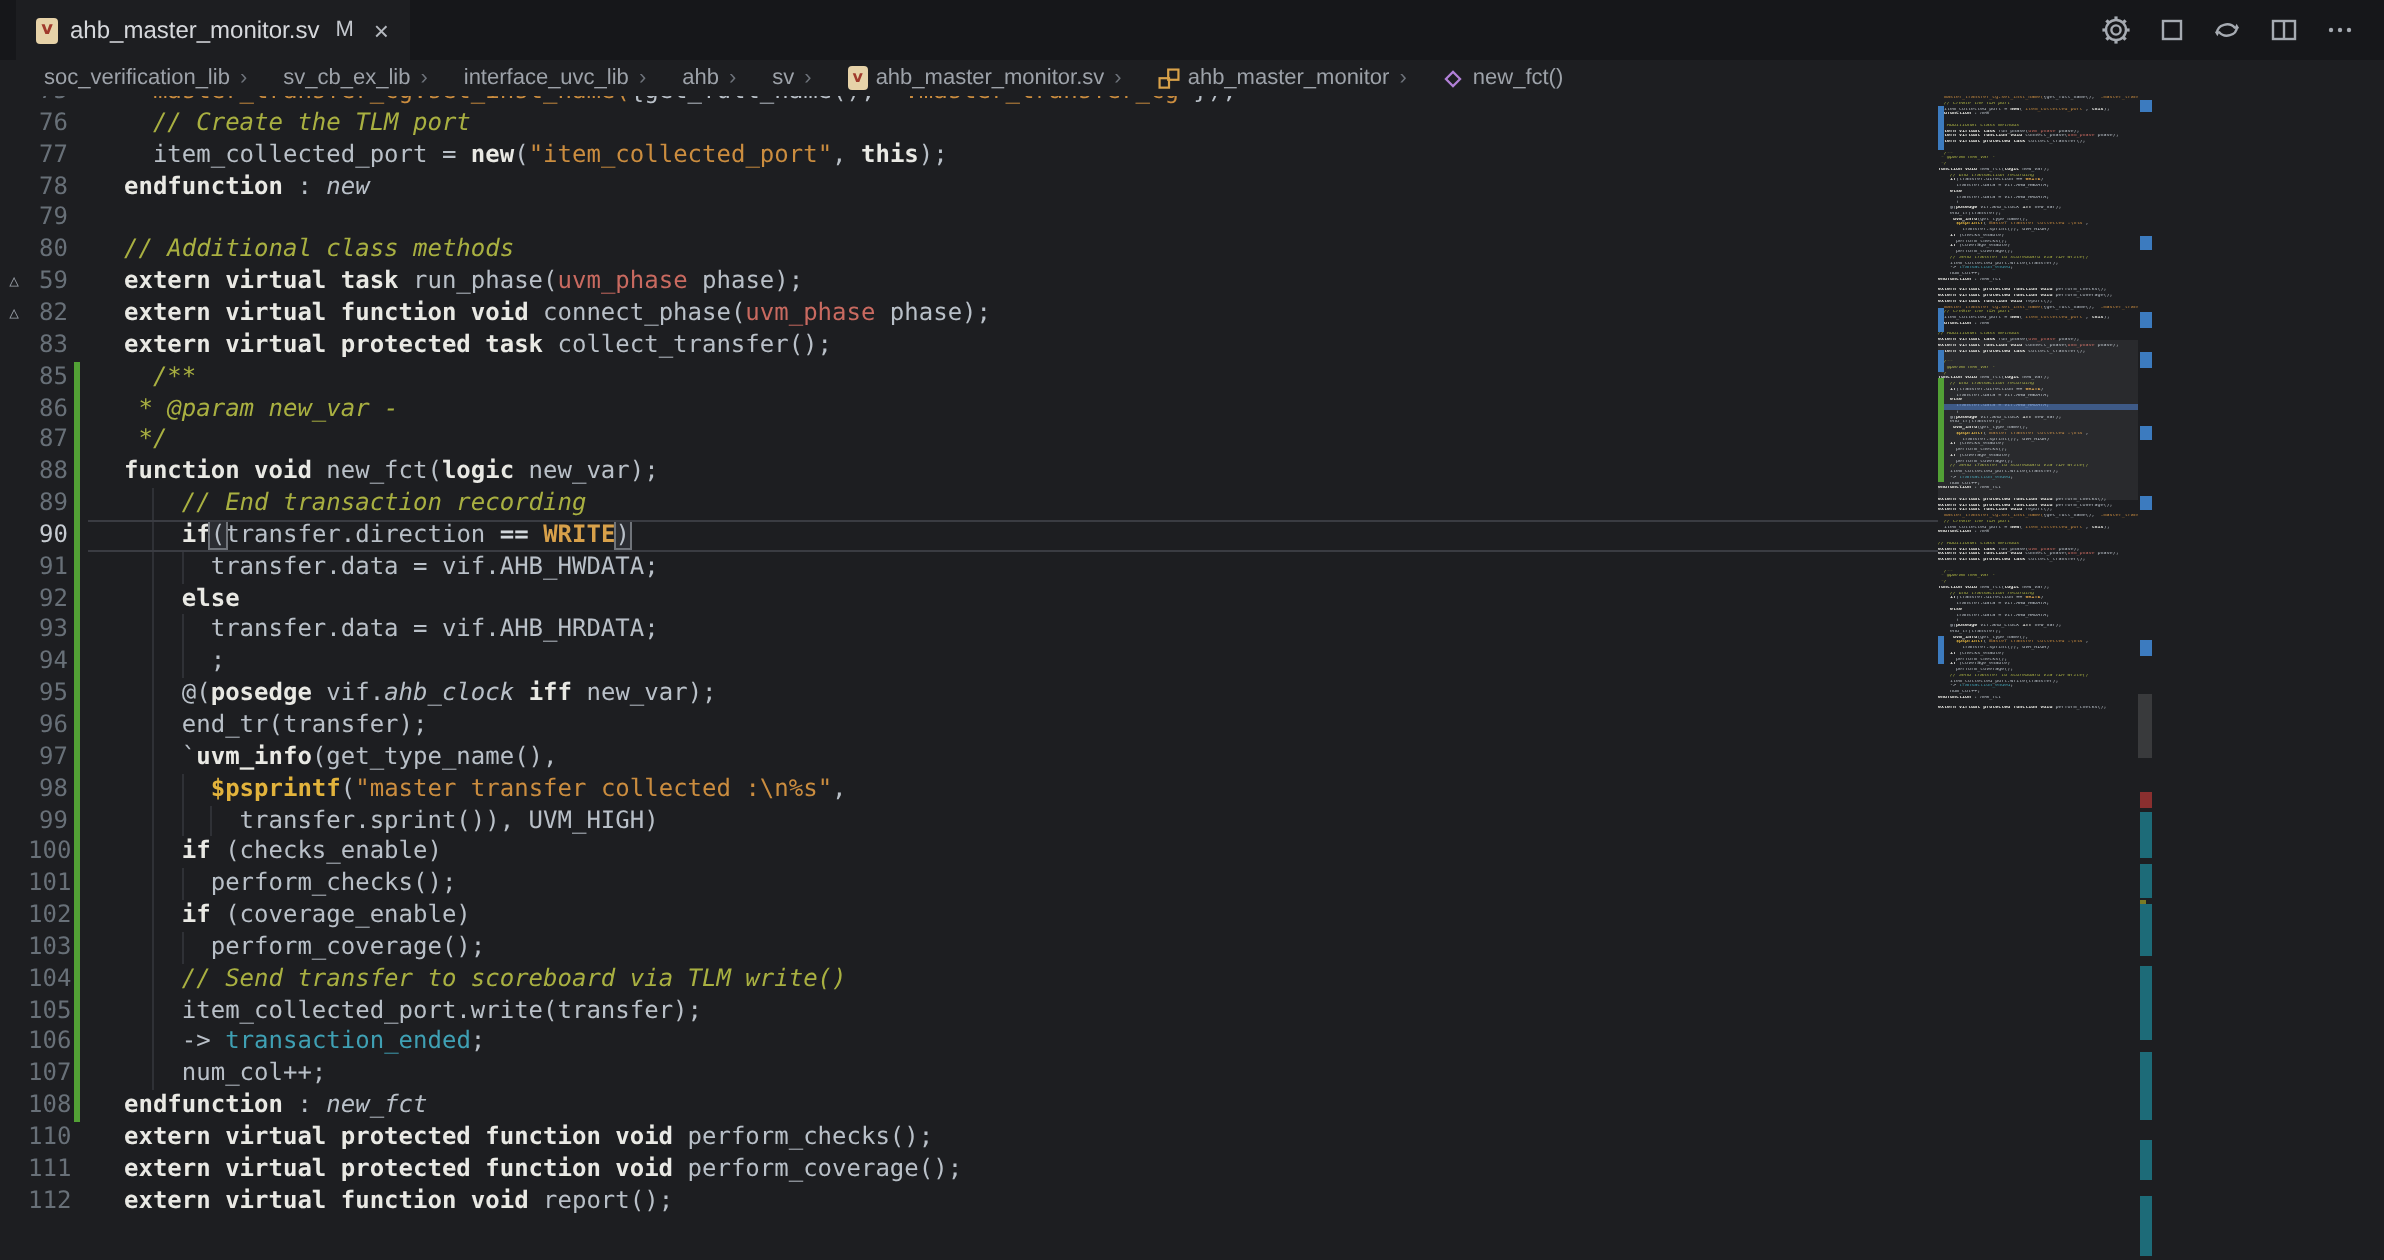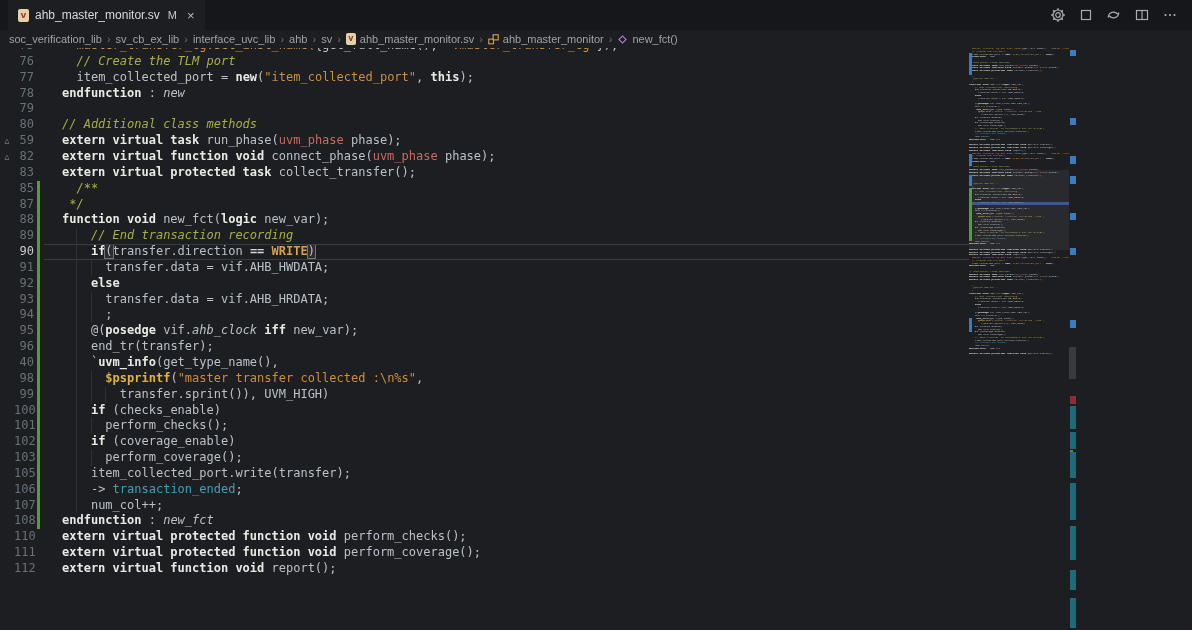--- a/index.html
+++ b/index.html
@@ -18,21 +18,21 @@
   .tab-actions { margin-left:auto; display:flex; align-items:center; gap:11px; padding-right:14px; }
   .action { width:17px; height:17px; display:flex; align-items:center; justify-content:center; }
   .action svg { stroke:#a6abb2; fill:none; stroke-width:1.2; }
   .action svg .fil { fill:#a6abb2; stroke:none; }
 
   
   .crumbs { position:absolute; top:30px; left:0; width:1192px; height:18px;
             display:flex; align-items:center; padding-left:9px; gap:5px;
             background:var(--c-edbg,#1d1e21); color:#9da2a9; font-size:11px; white-space:nowrap; }
   .crumb-sep { color:#6e737b; font-size:11px; }
-  .crumb-item { display:flex; align-items:center; gap:4px; cursor:pointer; }
+  .crumb-item { display:flex; align-items:center; gap:4px; cursor:pointer;margin-left:13px; }
   .crumbs .svicon { width:10px; height:12px; font-size:8px; line-height:12px; }
 
   
   .editor { position:absolute; top:48px; left:0; width:1076px; height:582px;
             overflow:hidden; background:var(--c-edbg,#1d1e21); }
   .lines { position:absolute; top:-9.9px; left:0; right:107px; }
   .row { display:flex; height:15.857px; line-height:15.857px; position:relative;
          font:12px/15.857px "DejaVu Sans Mono", monospace; white-space:pre; }
   .glyph { flex:none; width:14px; text-align:center; color:#9aa0a8; font-size:8px; line-height:15.857px; }
   .lnum  { flex:none; width:20px; text-align:right; color:var(--c-ln,#687078); }
@@ -173,37 +173,39 @@
       <div class="row"><span class="glyph"></span><span class="lnum">75</span><span class="cbar"></span><span class="code"><span>  </span><span class="tk-str">master_transfer_cg.set_inst_name(</span><span class="tk-id">{get_full_name(), </span><span class="tk-str">".master_transfer_cg"</span><span class="tk-id">});</span></span></div>
       <div class="row"><span class="glyph"></span><span class="lnum">76</span><span class="cbar"></span><span class="code"><span>  </span><span class="tk-cmt">// Create the TLM port</span></span></div>
       <div class="row"><span class="glyph"></span><span class="lnum">77</span><span class="cbar"></span><span class="code"><span>  </span><span class="tk-id">item_collected_port = </span><span class="tk-kw">new</span><span class="tk-id">(</span><span class="tk-str">"item_collected_port"</span><span class="tk-id">, </span><span class="tk-kw">this</span><span class="tk-id">);</span></span></div>
       <div class="row"><span class="glyph"></span><span class="lnum">78</span><span class="cbar"></span><span class="code"><span></span><span class="tk-kw">endfunction</span><span class="tk-id"> : </span><span class="tk-ital">new</span></span></div>
       <div class="row"><span class="glyph"></span><span class="lnum">79</span><span class="cbar"></span><span class="code"><span></span></span></div>
       <div class="row"><span class="glyph"></span><span class="lnum">80</span><span class="cbar"></span><span class="code"><span></span><span class="tk-cmt">// Additional class methods</span></span></div>
       <div class="row"><span class="glyph">△</span><span class="lnum">59</span><span class="cbar"></span><span class="code"><span></span><span class="tk-kw">extern virtual task</span><span class="tk-id"> run_phase(</span><span class="tk-type">uvm_phase</span><span class="tk-id"> phase);</span></span></div>
       <div class="row"><span class="glyph">△</span><span class="lnum">82</span><span class="cbar"></span><span class="code"><span></span><span class="tk-kw">extern virtual function void</span><span class="tk-id"> connect_phase(</span><span class="tk-type">uvm_phase</span><span class="tk-id"> phase);</span></span></div>
       <div class="row"><span class="glyph"></span><span class="lnum">83</span><span class="cbar"></span><span class="code"><span></span><span class="tk-kw">extern virtual protected task</span><span class="tk-id"> collect_transfer();</span></span></div>
       <div class="row"><span class="glyph"></span><span class="lnum">85</span><span class="cbar changed"></span><span class="code"><span>  </span><span class="tk-cmt">/**</span></span></div>
+      <div class="row"><span class="glyph"></span><span class="lnum">86</span><span class="cbar changed"></span><span class="code"><span> </span><span class="tk-cmt">* @param new_var -</span></span></div>
       <div class="row"><span class="glyph"></span><span class="lnum">87</span><span class="cbar changed"></span><span class="code"><span> </span><span class="tk-cmt">*/</span></span></div>
       <div class="row"><span class="glyph"></span><span class="lnum">88</span><span class="cbar changed"></span><span class="code"><span></span><span class="tk-kw">function void</span><span class="tk-id"> new_fct(</span><span class="tk-kw">logic</span><span class="tk-id"> new_var);</span></span></div>
       <div class="row"><span class="glyph"></span><span class="lnum">89</span><span class="cbar changed"></span><span class="code"><i class="guide" style="left: 14.4532px;"></i><span>    </span><span class="tk-cmt">// End transaction recording</span></span></div>
       <div class="row current"><span class="glyph"></span><span class="lnum">90</span><span class="cbar changed"></span><span class="code"><i class="guide" style="left: 14.4532px;"></i><span>    </span><span class="tk-kw">if</span><span class="tk-brk">(</span><span class="tk-id">transfer.direction </span><span class="tk-op">==</span><span class="tk-id"> </span><span class="tk-const">WRITE</span><span class="tk-brk">)</span><span class="cursor"></span></span></div>
       <div class="row"><span class="glyph"></span><span class="lnum">91</span><span class="cbar changed"></span><span class="code"><i class="guide" style="left: 14.4532px;"></i><i class="guide" style="left: 28.9064px;"></i><span>      </span><span class="tk-id">transfer.data = vif.AHB_HWDATA;</span></span></div>
       <div class="row"><span class="glyph"></span><span class="lnum">92</span><span class="cbar changed"></span><span class="code"><i class="guide" style="left: 14.4532px;"></i><span>    </span><span class="tk-kw">else</span></span></div>
       <div class="row"><span class="glyph"></span><span class="lnum">93</span><span class="cbar changed"></span><span class="code"><i class="guide" style="left: 14.4532px;"></i><i class="guide" style="left: 28.9064px;"></i><span>      </span><span class="tk-id">transfer.data = vif.AHB_HRDATA;</span></span></div>
       <div class="row"><span class="glyph"></span><span class="lnum">94</span><span class="cbar changed"></span><span class="code"><i class="guide" style="left: 14.4532px;"></i><i class="guide" style="left: 28.9064px;"></i><span>      </span><span class="tk-id">;</span></span></div>
       <div class="row"><span class="glyph"></span><span class="lnum">95</span><span class="cbar changed"></span><span class="code"><i class="guide" style="left: 14.4532px;"></i><span>    </span><span class="tk-id">@(</span><span class="tk-kw">posedge</span><span class="tk-id"> vif.</span><span class="tk-ital">ahb_clock</span><span class="tk-id"> </span><span class="tk-kw">iff</span><span class="tk-id"> new_var);</span></span></div>
       <div class="row"><span class="glyph"></span><span class="lnum">96</span><span class="cbar changed"></span><span class="code"><i class="guide" style="left: 14.4532px;"></i><span>    </span><span class="tk-id">end_tr(transfer);</span></span></div>
-      <div class="row"><span class="glyph"></span><span class="lnum">40</span><span class="cbar changed"></span><span class="code"><i class="guide" style="left: 14.4532px;"></i><span>    </span><span class="tk-id">`</span><span class="tk-kw">uvm_info</span><span class="tk-id">(get_type_name(),</span></span></div>
+      <div class="row"><span class="glyph"></span><span class="lnum">97</span><span class="cbar changed"></span><span class="code"><i class="guide" style="left: 14.4532px;"></i><span>    </span><span class="tk-id">`</span><span class="tk-kw">uvm_info</span><span class="tk-id">(get_type_name(),</span></span></div>
       <div class="row"><span class="glyph"></span><span class="lnum">98</span><span class="cbar changed"></span><span class="code"><i class="guide" style="left: 14.4532px;"></i><i class="guide" style="left: 28.9064px;"></i><span>      </span><span class="tk-sys">$psprintf</span><span class="tk-id">(</span><span class="tk-str">"master transfer collected :\n%s"</span><span class="tk-id">,</span></span></div>
       <div class="row"><span class="glyph"></span><span class="lnum">99</span><span class="cbar changed"></span><span class="code"><i class="guide" style="left: 14.4532px;"></i><i class="guide" style="left: 28.9064px;"></i><i class="guide" style="left: 43.3596px;"></i><span>        </span><span class="tk-id">transfer.sprint()), UVM_HIGH)</span></span></div>
       <div class="row"><span class="glyph"></span><span class="lnum">100</span><span class="cbar changed"></span><span class="code"><i class="guide" style="left: 14.4532px;"></i><span>    </span><span class="tk-kw">if</span><span class="tk-id"> (checks_enable)</span></span></div>
       <div class="row"><span class="glyph"></span><span class="lnum">101</span><span class="cbar changed"></span><span class="code"><i class="guide" style="left: 14.4532px;"></i><i class="guide" style="left: 28.9064px;"></i><span>      </span><span class="tk-id">perform_checks();</span></span></div>
       <div class="row"><span class="glyph"></span><span class="lnum">102</span><span class="cbar changed"></span><span class="code"><i class="guide" style="left: 14.4532px;"></i><span>    </span><span class="tk-kw">if</span><span class="tk-id"> (coverage_enable)</span></span></div>
       <div class="row"><span class="glyph"></span><span class="lnum">103</span><span class="cbar changed"></span><span class="code"><i class="guide" style="left: 14.4532px;"></i><i class="guide" style="left: 28.9064px;"></i><span>      </span><span class="tk-id">perform_coverage();</span></span></div>
+      <div class="row"><span class="glyph"></span><span class="lnum">104</span><span class="cbar changed"></span><span class="code"><i class="guide" style="left: 14.4532px;"></i><span>    </span><span class="tk-cmt">// Send transfer to scoreboard via TLM write()</span></span></div>
       <div class="row"><span class="glyph"></span><span class="lnum">105</span><span class="cbar changed"></span><span class="code"><i class="guide" style="left: 14.4532px;"></i><span>    </span><span class="tk-id">item_collected_port.write(transfer);</span></span></div>
       <div class="row"><span class="glyph"></span><span class="lnum">106</span><span class="cbar changed"></span><span class="code"><i class="guide" style="left: 14.4532px;"></i><span>    </span><span class="tk-id">-&gt; </span><span class="tk-evt">transaction_ended</span><span class="tk-id">;</span></span></div>
       <div class="row"><span class="glyph"></span><span class="lnum">107</span><span class="cbar changed"></span><span class="code"><i class="guide" style="left: 14.4532px;"></i><span>    </span><span class="tk-id">num_col++;</span></span></div>
       <div class="row"><span class="glyph"></span><span class="lnum">108</span><span class="cbar changed"></span><span class="code"><span></span><span class="tk-kw">endfunction</span><span class="tk-id"> : </span><span class="tk-ital">new_fct</span></span></div>
       <div class="row"><span class="glyph"></span><span class="lnum">110</span><span class="cbar"></span><span class="code"><span></span><span class="tk-kw">extern virtual protected function void</span><span class="tk-id"> perform_checks();</span></span></div>
       <div class="row"><span class="glyph"></span><span class="lnum">111</span><span class="cbar"></span><span class="code"><span></span><span class="tk-kw">extern virtual protected function void</span><span class="tk-id"> perform_coverage();</span></span></div>
       <div class="row"><span class="glyph"></span><span class="lnum">112</span><span class="cbar"></span><span class="code"><span></span><span class="tk-kw">extern virtual function void</span><span class="tk-id"> report();</span></span></div>
     </div>
   <div class="minimap" id="minimap"><div class="mini-line"><span class=""><span>  </span><span class="tk-str">master_transfer_cg.set_inst_name(</span><span class="tk-id">{get_full_name(), </span><span class="tk-str">".master_transfer_cg"</span></span></div><div class="mini-line"><span class=""><span>  </span><span class="tk-cmt">// Create the TLM port</span></span></div><div class="mini-line"><span class=""><span>  </span><span class="tk-id">item_collected_port = </span><span class="tk-kw">new</span><span class="tk-id">(</span><span class="tk-str">"item_collected_port"</span><span class="tk-id">, </span><span class="tk-kw">this</span><span class="tk-id">);</span></span></div><div class="mini-line"><span class=""><span></span><span class="tk-kw">endfunction</span><span class="tk-id"> : </span><span class="tk-ital">new</span></span></div><div class="mini-line"><span class=""><span></span></span></div><div class="mini-line"><span class=""><span></span><span class="tk-cmt">// Additional class methods</span></span></div><div class="mini-line"><span class=""><span></span><span class="tk-kw">extern virtual task</span><span class="tk-id"> run_phase(</span><span class="tk-type">uvm_phase</span><span class="tk-id"> phase);</span></span></div><div class="mini-line"><span class=""><span></span><span class="tk-kw">extern virtual function void</span><span class="tk-id"> connect_phase(</span><span class="tk-type">uvm_phase</span><span class="tk-id"> phase);</span></span></div><div class="mini-line"><span class=""><span></span><span class="tk-kw">extern virtual protected task</span><span class="tk-id"> collect_transfer();</span></span></div><div class="mini-line"><span class=""><span></span></span></div><div class="mini-line"><span class=""><span>  </span><span class="tk-cmt">/**</span></span></div><div class="mini-line"><span class=""><span> </span><span class="tk-cmt">* @param new_var -</span></span></div><div class="mini-line"><span class=""><span> </span><span class="tk-cmt">*/</span></span></div><div class="mini-line"><span class=""><span></span><span class="tk-kw">function void</span><span class="tk-id"> new_fct(</span><span class="tk-kw">logic</span><span class="tk-id"> new_var);</span></span></div><div class="mini-line"><span class=""><span>    </span><span class="tk-cmt">// End transaction recording</span></span></div><div class="mini-line"><span class=""><span>    </span><span class="tk-kw">if</span><span class="tk-id">(</span><span class="tk-id">transfer.direction </span><span class="tk-op">==</span><span class="tk-id"> </span><span class="tk-const">WRITE</span><span class="tk-id">)</span></span></div><div class="mini-line"><span class=""><span>      </span><span class="tk-id">transfer.data = vif.AHB_HWDATA;</span></span></div><div class="mini-line"><span class=""><span>    </span><span class="tk-kw">else</span></span></div><div class="mini-line"><span class=""><span>      </span><span class="tk-id">transfer.data = vif.AHB_HRDATA;</span></span></div><div class="mini-line"><span class=""><span>      </span><span class="tk-id">;</span></span></div><div class="mini-line"><span class=""><span>    </span><span class="tk-id">@(</span><span class="tk-kw">posedge</span><span class="tk-id"> vif.</span><span class="tk-ital">ahb_clock</span><span class="tk-id"> </span><span class="tk-kw">iff</span><span class="tk-id"> new_var);</span></span></div><div class="mini-line"><span class=""><span>    </span><span class="tk-id">end_tr(transfer);</span></span></div><div class="mini-line"><span class=""><span>    </span><span class="tk-id">`</span><span class="tk-kw">uvm_info</span><span class="tk-id">(get_type_name(),</span></span></div><div class="mini-line"><span class=""><span>      </span><span class="tk-sys">$psprintf</span><span class="tk-id">(</span><span class="tk-str">"master transfer collected :\n%s"</span><span class="tk-id">,</span></span></div><div class="mini-line"><span class=""><span>        </span><span class="tk-id">transfer.sprint()), UVM_HIGH)</span></span></div><div class="mini-line"><span class=""><span>    </span><span class="tk-kw">if</span><span class="tk-id"> (checks_enable)</span></span></div><div class="mini-line"><span class=""><span>      </span><span class="tk-id">perform_checks();</span></span></div><div class="mini-line"><span class=""><span>    </span><span class="tk-kw">if</span><span class="tk-id"> (coverage_enable)</span></span></div><div class="mini-line"><span class=""><span>      </span><span class="tk-id">perform_coverage();</span></span></div><div class="mini-line"><span class=""><span>    </span><span class="tk-cmt">// Send transfer to scoreboard via TLM write()</span></span></div><div class="mini-line"><span class=""><span>    </span><span class="tk-id">item_collected_port.write(transfer);</span></span></div><div class="mini-line"><span class=""><span>    </span><span class="tk-id">-&gt; </span><span class="tk-evt">transaction_ended</span><span class="tk-id">;</span></span></div><div class="mini-line"><span class=""><span>    </span><span class="tk-id">num_col++;</span></span></div><div class="mini-line"><span class=""><span></span><span class="tk-kw">endfunction</span><span class="tk-id"> : </span><span class="tk-ital">new_fct</span></span></div><div class="mini-line"><span class=""><span></span></span></div><div class="mini-line"><span class=""><span></span><span class="tk-kw">extern virtual protected function void</span><span class="tk-id"> perform_checks();</span></span></div><div class="mini-line"><span class=""><span></span><span class="tk-kw">extern virtual protected function void</span><span class="tk-id"> perform_coverage();</span></span></div><div class="mini-line"><span class=""><span></span><span class="tk-kw">extern virtual function void</span><span class="tk-id"> report();</span></span></div><div class="mini-line"><span class=""><span>  </span><span class="tk-str">master_transfer_cg.set_inst_name(</span><span class="tk-id">{get_full_name(), </span><span class="tk-str">".master_transfer_cg"</span></span></div><div class="mini-line"><span class=""><span>  </span><span class="tk-cmt">// Create the TLM port</span></span></div><div class="mini-line"><span class=""><span>  </span><span class="tk-id">item_collected_port = </span><span class="tk-kw">new</span><span class="tk-id">(</span><span class="tk-str">"item_collected_port"</span><span class="tk-id">, </span><span class="tk-kw">this</span><span class="tk-id">);</span></span></div><div class="mini-line"><span class=""><span></span><span class="tk-kw">endfunction</span><span class="tk-id"> : </span><span class="tk-ital">new</span></span></div><div class="mini-line"><span class=""><span></span></span></div><div class="mini-line"><span class=""><span></span><span class="tk-cmt">// Additional class methods</span></span></div><div class="mini-line"><span class=""><span></span><span class="tk-kw">extern virtual task</span><span class="tk-id"> run_phase(</span><span class="tk-type">uvm_phase</span><span class="tk-id"> phase);</span></span></div><div class="mini-line"><span class=""><span></span><span class="tk-kw">extern virtual function void</span><span class="tk-id"> connect_phase(</span><span class="tk-type">uvm_phase</span><span class="tk-id"> phase);</span></span></div><div class="mini-line"><span class=""><span></span><span class="tk-kw">extern virtual protected task</span><span class="tk-id"> collect_transfer();</span></span></div><div class="mini-line"><span class=""><span></span></span></div><div class="mini-line"><span class=""><span>  </span><span class="tk-cmt">/**</span></span></div><div class="mini-line"><span class=""><span> </span><span class="tk-cmt">* @param new_var -</span></span></div><div class="mini-line"><span class=""><span> </span><span class="tk-cmt">*/</span></span></div><div class="mini-line"><span class=""><span></span><span class="tk-kw">function void</span><span class="tk-id"> new_fct(</span><span class="tk-kw">logic</span><span class="tk-id"> new_var);</span></span></div><div class="mini-line"><span class=""><span>    </span><span class="tk-cmt">// End transaction recording</span></span></div><div class="mini-line"><span class=""><span>    </span><span class="tk-kw">if</span><span class="tk-id">(</span><span class="tk-id">transfer.direction </span><span class="tk-op">==</span><span class="tk-id"> </span><span class="tk-const">WRITE</span><span class="tk-id">)</span></span></div><div class="mini-line"><span class=""><span>      </span><span class="tk-id">transfer.data = vif.AHB_HWDATA;</span></span></div><div class="mini-line"><span class=""><span>    </span><span class="tk-kw">else</span></span></div><div class="mini-line"><span class=""><span>      </span><span class="tk-id">transfer.data = vif.AHB_HRDATA;</span></span></div><div class="mini-line"><span class=""><span>      </span><span class="tk-id">;</span></span></div><div class="mini-line"><span class=""><span>    </span><span class="tk-id">@(</span><span class="tk-kw">posedge</span><span class="tk-id"> vif.</span><span class="tk-ital">ahb_clock</span><span class="tk-id"> </span><span class="tk-kw">iff</span><span class="tk-id"> new_var);</span></span></div><div class="mini-line"><span class=""><span>    </span><span class="tk-id">end_tr(transfer);</span></span></div><div class="mini-line"><span class=""><span>    </span><span class="tk-id">`</span><span class="tk-kw">uvm_info</span><span class="tk-id">(get_type_name(),</span></span></div><div class="mini-line"><span class=""><span>      </span><span class="tk-sys">$psprintf</span><span class="tk-id">(</span><span class="tk-str">"master transfer collected :\n%s"</span><span class="tk-id">,</span></span></div><div class="mini-line"><span class=""><span>        </span><span class="tk-id">transfer.sprint()), UVM_HIGH)</span></span></div><div class="mini-line"><span class=""><span>    </span><span class="tk-kw">if</span><span class="tk-id"> (checks_enable)</span></span></div><div class="mini-line"><span class=""><span>      </span><span class="tk-id">perform_checks();</span></span></div><div class="mini-line"><span class=""><span>    </span><span class="tk-kw">if</span><span class="tk-id"> (coverage_enable)</span></span></div><div class="mini-line"><span class=""><span>      </span><span class="tk-id">perform_coverage();</span></span></div><div class="mini-line"><span class=""><span>    </span><span class="tk-cmt">// Send transfer to scoreboard via TLM write()</span></span></div><div class="mini-line"><span class=""><span>    </span><span class="tk-id">item_collected_port.write(transfer);</span></span></div><div class="mini-line"><span class=""><span>    </span><span class="tk-id">-&gt; </span><span class="tk-evt">transaction_ended</span><span class="tk-id">;</span></span></div><div class="mini-line"><span class=""><span>    </span><span class="tk-id">num_col++;</span></span></div><div class="mini-line"><span class=""><span></span><span class="tk-kw">endfunction</span><span class="tk-id"> : </span><span class="tk-ital">new_fct</span></span></div><div class="mini-line"><span class=""><span></span></span></div><div class="mini-line"><span class=""><span></span><span class="tk-kw">extern virtual protected function void</span><span class="tk-id"> perform_checks();</span></span></div><div class="mini-line"><span class=""><span></span><span class="tk-kw">extern virtual protected function void</span><span class="tk-id"> perform_coverage();</span></span></div><div class="mini-line"><span class=""><span></span><span class="tk-kw">extern virtual function void</span><span class="tk-id"> report();</span></span></div><div class="mini-line"><span class=""><span>  </span><span class="tk-str">master_transfer_cg.set_inst_name(</span><span class="tk-id">{get_full_name(), </span><span class="tk-str">".master_transfer_cg"</span></span></div><div class="mini-line"><span class=""><span>  </span><span class="tk-cmt">// Create the TLM port</span></span></div><div class="mini-line"><span class=""><span>  </span><span class="tk-id">item_collected_port = </span><span class="tk-kw">new</span><span class="tk-id">(</span><span class="tk-str">"item_collected_port"</span><span class="tk-id">, </span><span class="tk-kw">this</span><span class="tk-id">);</span></span></div><div class="mini-line"><span class=""><span></span><span class="tk-kw">endfunction</span><span class="tk-id"> : </span><span class="tk-ital">new</span></span></div><div class="mini-line"><span class=""><span></span></span></div><div class="mini-line"><span class=""><span></span><span class="tk-cmt">// Additional class methods</span></span></div><div class="mini-line"><span class=""><span></span><span class="tk-kw">extern virtual task</span><span class="tk-id"> run_phase(</span><span class="tk-type">uvm_phase</span><span class="tk-id"> phase);</span></span></div><div class="mini-line"><span class=""><span></span><span class="tk-kw">extern virtual function void</span><span class="tk-id"> connect_phase(</span><span class="tk-type">uvm_phase</span><span class="tk-id"> phase);</span></span></div><div class="mini-line"><span class=""><span></span><span class="tk-kw">extern virtual protected task</span><span class="tk-id"> collect_transfer();</span></span></div><div class="mini-line"><span class=""><span></span></span></div><div class="mini-line"><span class=""><span>  </span><span class="tk-cmt">/**</span></span></div><div class="mini-line"><span class=""><span> </span><span class="tk-cmt">* @param new_var -</span></span></div><div class="mini-line"><span class=""><span> </span><span class="tk-cmt">*/</span></span></div><div class="mini-line"><span class=""><span></span><span class="tk-kw">function void</span><span class="tk-id"> new_fct(</span><span class="tk-kw">logic</span><span class="tk-id"> new_var);</span></span></div><div class="mini-line"><span class=""><span>    </span><span class="tk-cmt">// End transaction recording</span></span></div><div class="mini-line"><span class=""><span>    </span><span class="tk-kw">if</span><span class="tk-id">(</span><span class="tk-id">transfer.direction </span><span class="tk-op">==</span><span class="tk-id"> </span><span class="tk-const">WRITE</span><span class="tk-id">)</span></span></div><div class="mini-line"><span class=""><span>      </span><span class="tk-id">transfer.data = vif.AHB_HWDATA;</span></span></div><div class="mini-line"><span class=""><span>    </span><span class="tk-kw">else</span></span></div><div class="mini-line"><span class=""><span>      </span><span class="tk-id">transfer.data = vif.AHB_HRDATA;</span></span></div><div class="mini-line"><span class=""><span>      </span><span class="tk-id">;</span></span></div><div class="mini-line"><span class=""><span>    </span><span class="tk-id">@(</span><span class="tk-kw">posedge</span><span class="tk-id"> vif.</span><span class="tk-ital">ahb_clock</span><span class="tk-id"> </span><span class="tk-kw">iff</span><span class="tk-id"> new_var);</span></span></div><div class="mini-line"><span class=""><span>    </span><span class="tk-id">end_tr(transfer);</span></span></div><div class="mini-line"><span class=""><span>    </span><span class="tk-id">`</span><span class="tk-kw">uvm_info</span><span class="tk-id">(get_type_name(),</span></span></div><div class="mini-line"><span class=""><span>      </span><span class="tk-sys">$psprintf</span><span class="tk-id">(</span><span class="tk-str">"master transfer collected :\n%s"</span><span class="tk-id">,</span></span></div><div class="mini-line"><span class=""><span>        </span><span class="tk-id">transfer.sprint()), UVM_HIGH)</span></span></div><div class="mini-line"><span class=""><span>    </span><span class="tk-kw">if</span><span class="tk-id"> (checks_enable)</span></span></div><div class="mini-line"><span class=""><span>      </span><span class="tk-id">perform_checks();</span></span></div><div class="mini-line"><span class=""><span>    </span><span class="tk-kw">if</span><span class="tk-id"> (coverage_enable)</span></span></div><div class="mini-line"><span class=""><span>      </span><span class="tk-id">perform_coverage();</span></span></div><div class="mini-line"><span class=""><span>    </span><span class="tk-cmt">// Send transfer to scoreboard via TLM write()</span></span></div><div class="mini-line"><span class=""><span>    </span><span class="tk-id">item_collected_port.write(transfer);</span></span></div><div class="mini-line"><span class=""><span>    </span><span class="tk-id">-&gt; </span><span class="tk-evt">transaction_ended</span><span class="tk-id">;</span></span></div><div class="mini-line"><span class=""><span>    </span><span class="tk-id">num_col++;</span></span></div><div class="mini-line"><span class=""><span></span><span class="tk-kw">endfunction</span><span class="tk-id"> : </span><span class="tk-ital">new_fct</span></span></div><div class="mini-line"><span class=""><span></span></span></div><div class="mini-line"><span class=""><span></span><span class="tk-kw">extern virtual protected function void</span><span class="tk-id"> perform_checks();</span></span></div><div class="mini-viewport" style="top: 122px; height: 80px;"></div><div class="mini-curline" style="top: 154px;"></div><div class="mini-bar" style="top: 5px; height: 22px; background: rgb(60, 123, 191);"></div><div class="mini-bar" style="top: 106px; height: 12px; background: rgb(60, 123, 191);"></div><div class="mini-bar" style="top: 127px; height: 11px; background: rgb(60, 123, 191);"></div><div class="mini-bar" style="top: 141px; height: 52px; background: rgb(82, 160, 53);"></div><div class="mini-bar" style="top: 270px; height: 14px; background: rgb(60, 123, 191);"></div></div>
   <div class="ruler" id="ruler">

